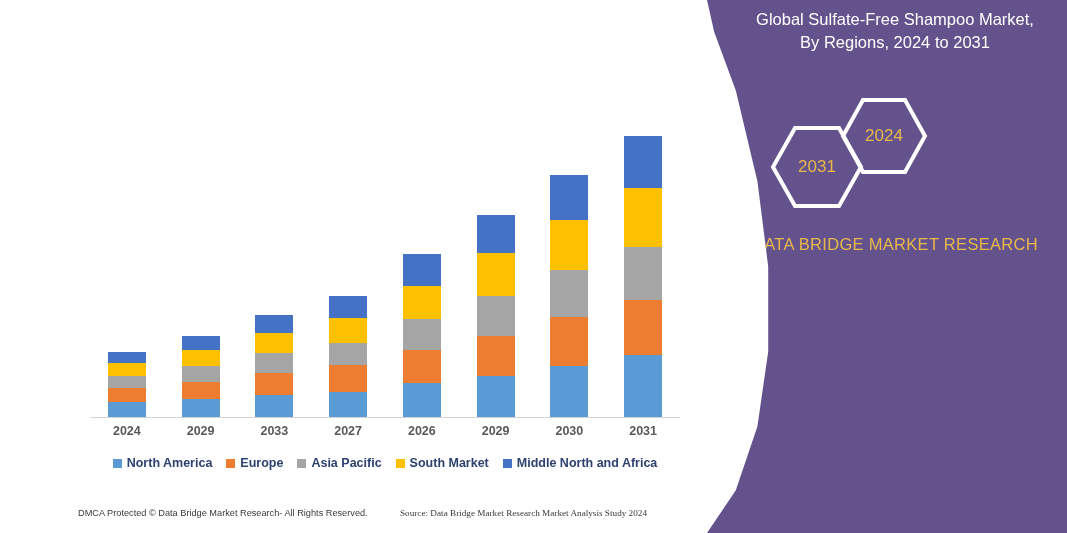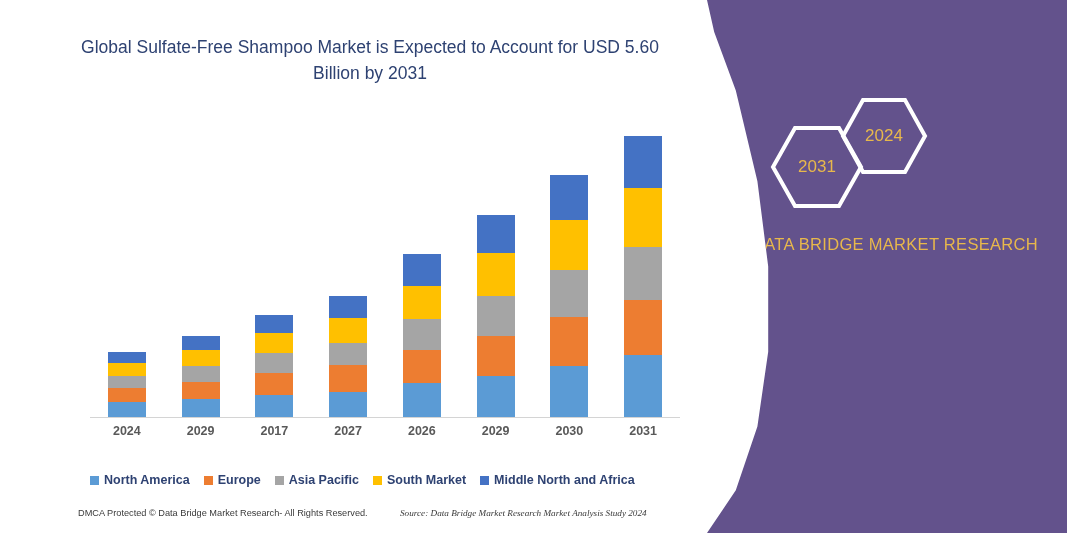--- a/index.html
+++ b/index.html
@@ -72,43 +72,42 @@
   .x-labels {
     position: absolute; left: 90px; top: 424px; width: 590px;
     display: flex; justify-content: space-around;
   }
   .x-label {
     width: 70px; text-align: center; color: #595959;
     font-size: 12.5px; font-weight: 700;
   }
 
   .legend {
-    position: absolute; left: 90px; top: 473px; width: 590px;
-    display: flex; justify-content: flex-start; align-items: center; gap: 14px;
+    position: absolute; left: 90px; top: 456px; width: 590px;
+    display: flex; justify-content: center; align-items: center; gap: 14px;
   }
   .legend-item { display: flex; align-items: center; gap: 5px; }
   .legend-swatch { width: 9px; height: 9px; display: inline-block; }
   .legend-label { color: #2e4272; font-size: 12.5px; font-weight: 700; }
 
   .footer { position: absolute; left: 0; top: 508px; width: 700px; }
   .footer-left {
     position: absolute; left: 78px; top: 0; color: #3a3a3a;
     font-size: 9.2px; font-family: Liberation Sans, sans-serif;
   }
   .footer-right {
     position: absolute; left: 400px; top: 0; color: #3a3a3a;
-    font-size: 9.2px; font-family: "Liberation Serif", serif; font-style: italic;
+    font-size: 9.2px; font-family: "Liberation Serif", serif;
   }
 </style>
 </head>
 <body>
 
 <div id="root">
 
-  <div class="chart-title">Global Sulfate-Free Shampoo Market is Expected to Account for USD 5.60 Billion by 2031</div>
 
   <div class="axis-line"></div>
   <div class="bars" id="bars">
       <div class="bar-col">
         <div class="bar">
           <div class="seg" style="height: 11.0393px; background: rgb(68, 114, 196);"></div>
           <div class="seg" style="height: 13.0464px; background: rgb(255, 192, 0);"></div>
           <div class="seg" style="height: 12.0429px; background: rgb(165, 165, 165);"></div>
           <div class="seg" style="height: 14.05px; background: rgb(237, 125, 49);"></div>
           <div class="seg" style="height: 15.0536px; background: rgb(91, 155, 213);"></div>
@@ -174,21 +173,21 @@
           <div class="seg" style="height: 59.2107px; background: rgb(255, 192, 0);"></div>
           <div class="seg" style="height: 52.1857px; background: rgb(165, 165, 165);"></div>
           <div class="seg" style="height: 55.1964px; background: rgb(237, 125, 49);"></div>
           <div class="seg" style="height: 62.2214px; background: rgb(91, 155, 213);"></div>
         </div>
       </div>
     </div>
   <div class="x-labels" id="xlabels">
       <div class="x-label">2024</div>
       <div class="x-label">2029</div>
-      <div class="x-label">2017</div>
+      <div class="x-label">2033</div>
       <div class="x-label">2027</div>
       <div class="x-label">2026</div>
       <div class="x-label">2029</div>
       <div class="x-label">2030</div>
       <div class="x-label">2031</div>
     </div>
   <div class="legend" id="legend">
       <div class="legend-item">
         <span class="legend-swatch" style="background: rgb(91, 155, 213);"></span>
         <span class="legend-label">North America</span>
@@ -210,20 +209,21 @@
         <span class="legend-label">Middle North and Africa</span>
       </div>
     </div>
 
   <div class="footer">
     <div class="footer-left">DMCA Protected © Data Bridge Market Research-  All Rights Reserved.</div>
     <div class="footer-right">Source: Data Bridge Market Research  Market Analysis Study 2024</div>
   </div>
 
   <div class="purple-panel">
+    <div class="panel-title">Global Sulfate-Free Shampoo Market, By Regions, 2024 to 2031</div>
 
     <div class="hex-wrap">
       <div class="hex hex-2031">
         <svg width="96" height="86" viewBox="0 0 96 86">
           <polygon points="26,4 70,4 92,43 70,82 26,82 4,43" fill="none" stroke="#ffffff" stroke-width="4"></polygon>
         </svg>
         <span>2031</span>
       </div>
       <div class="hex hex-2024">
         <svg width="90" height="80" viewBox="0 0 90 80">

